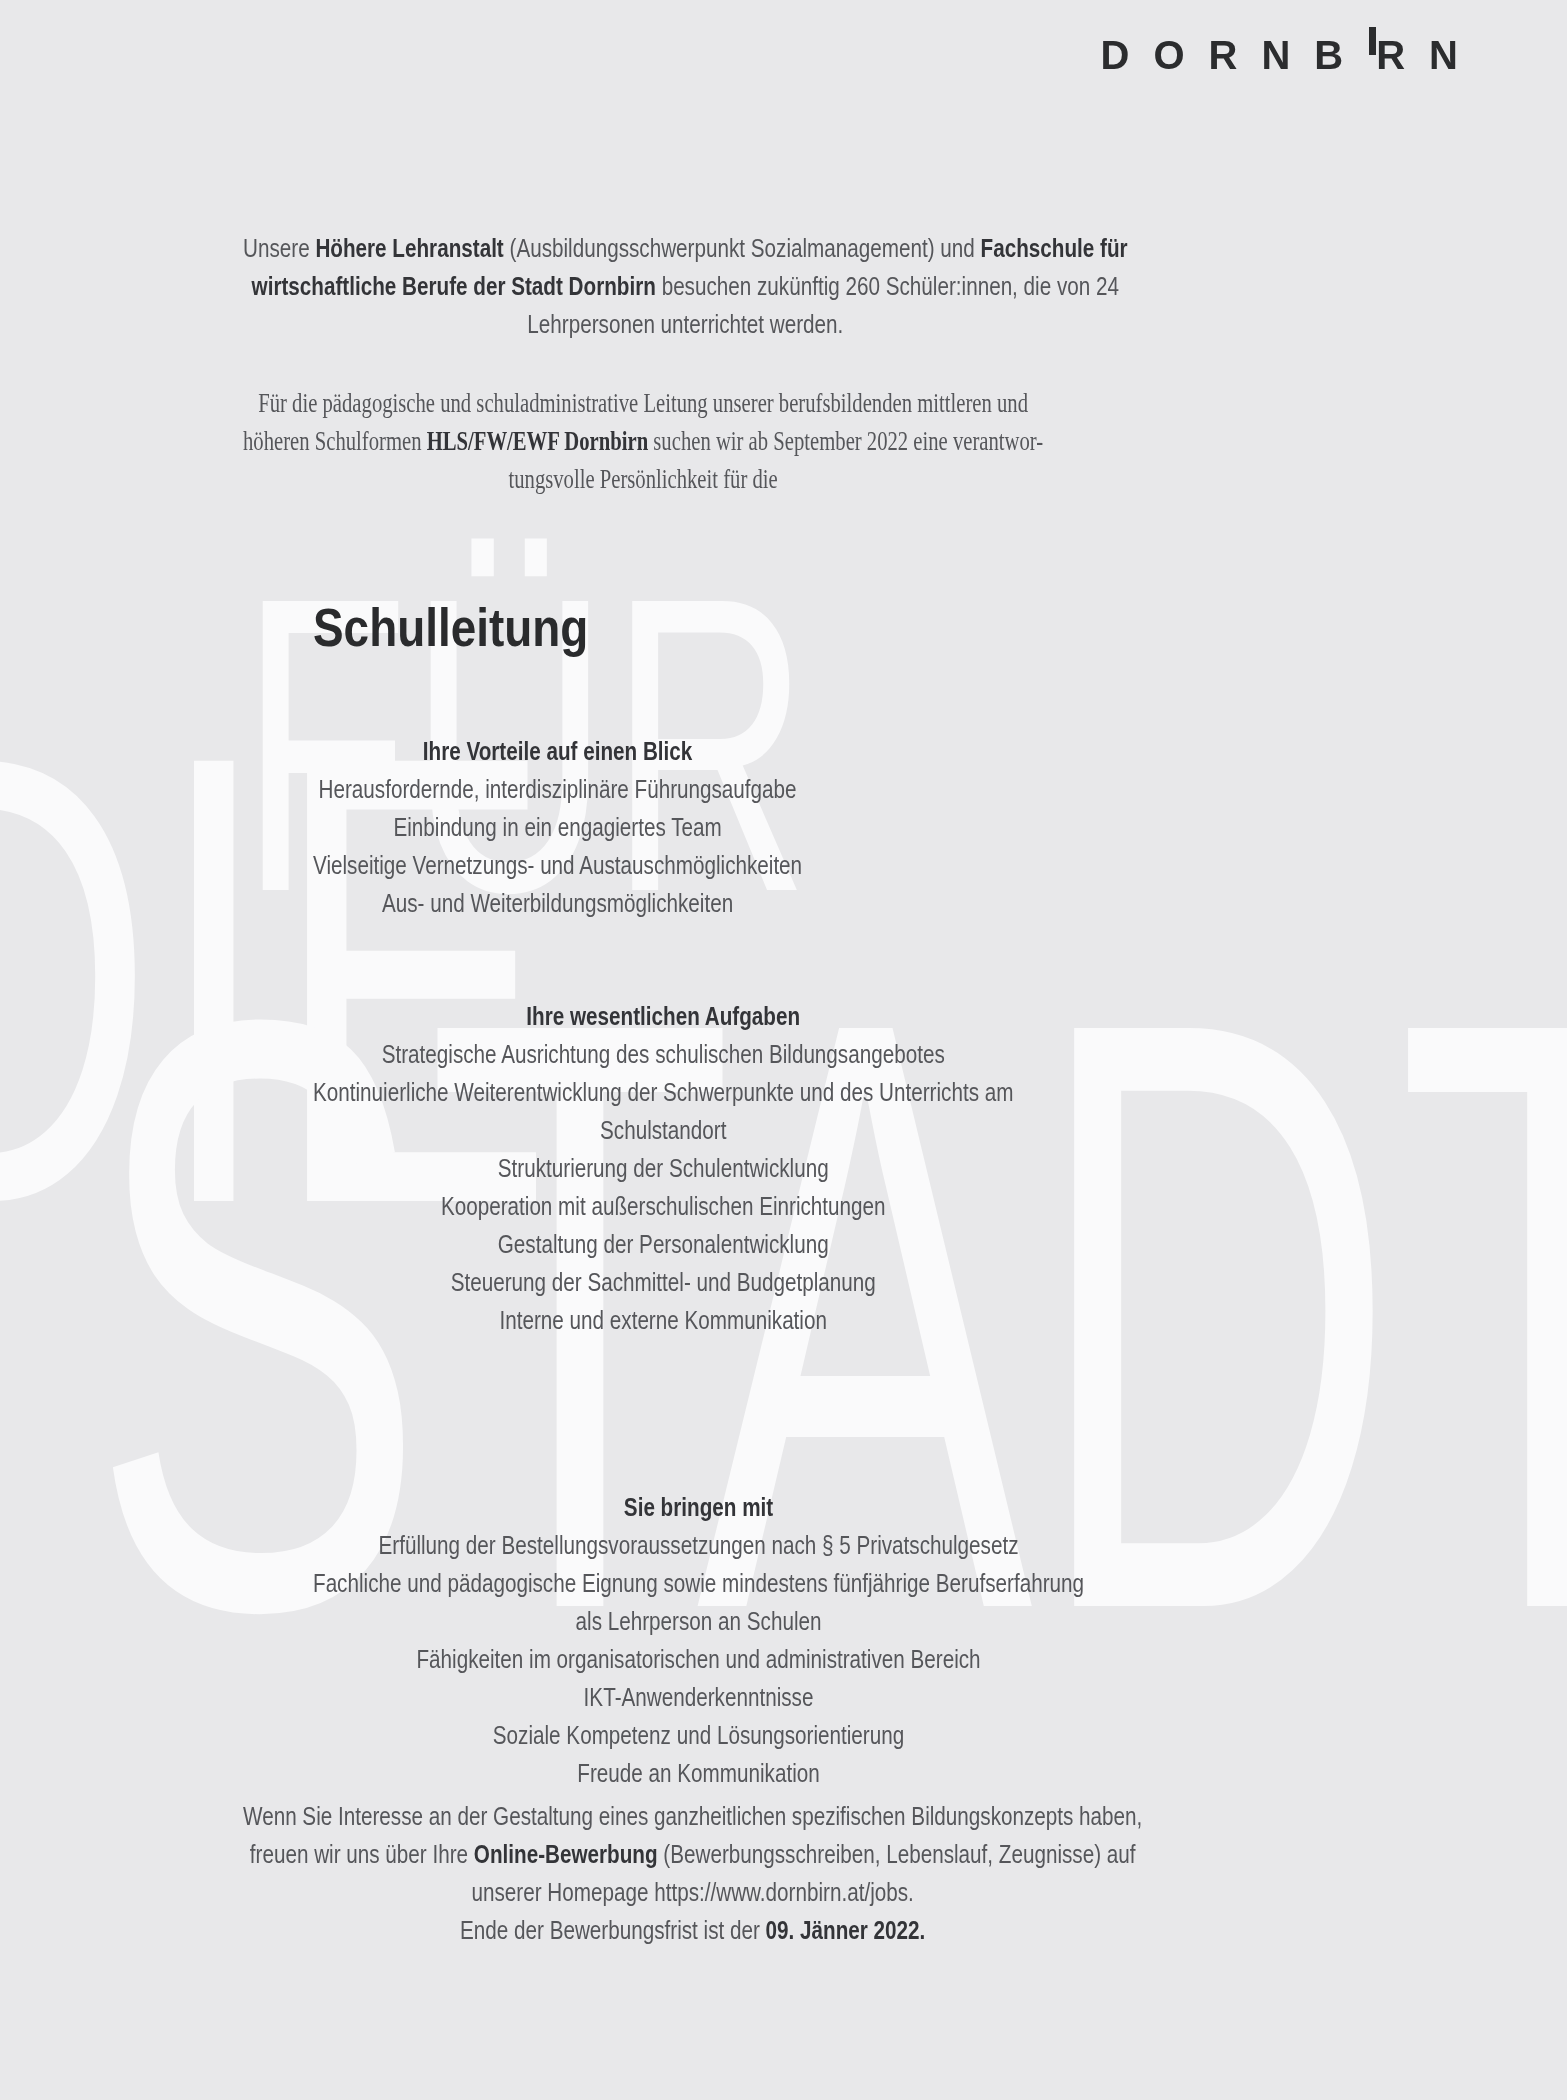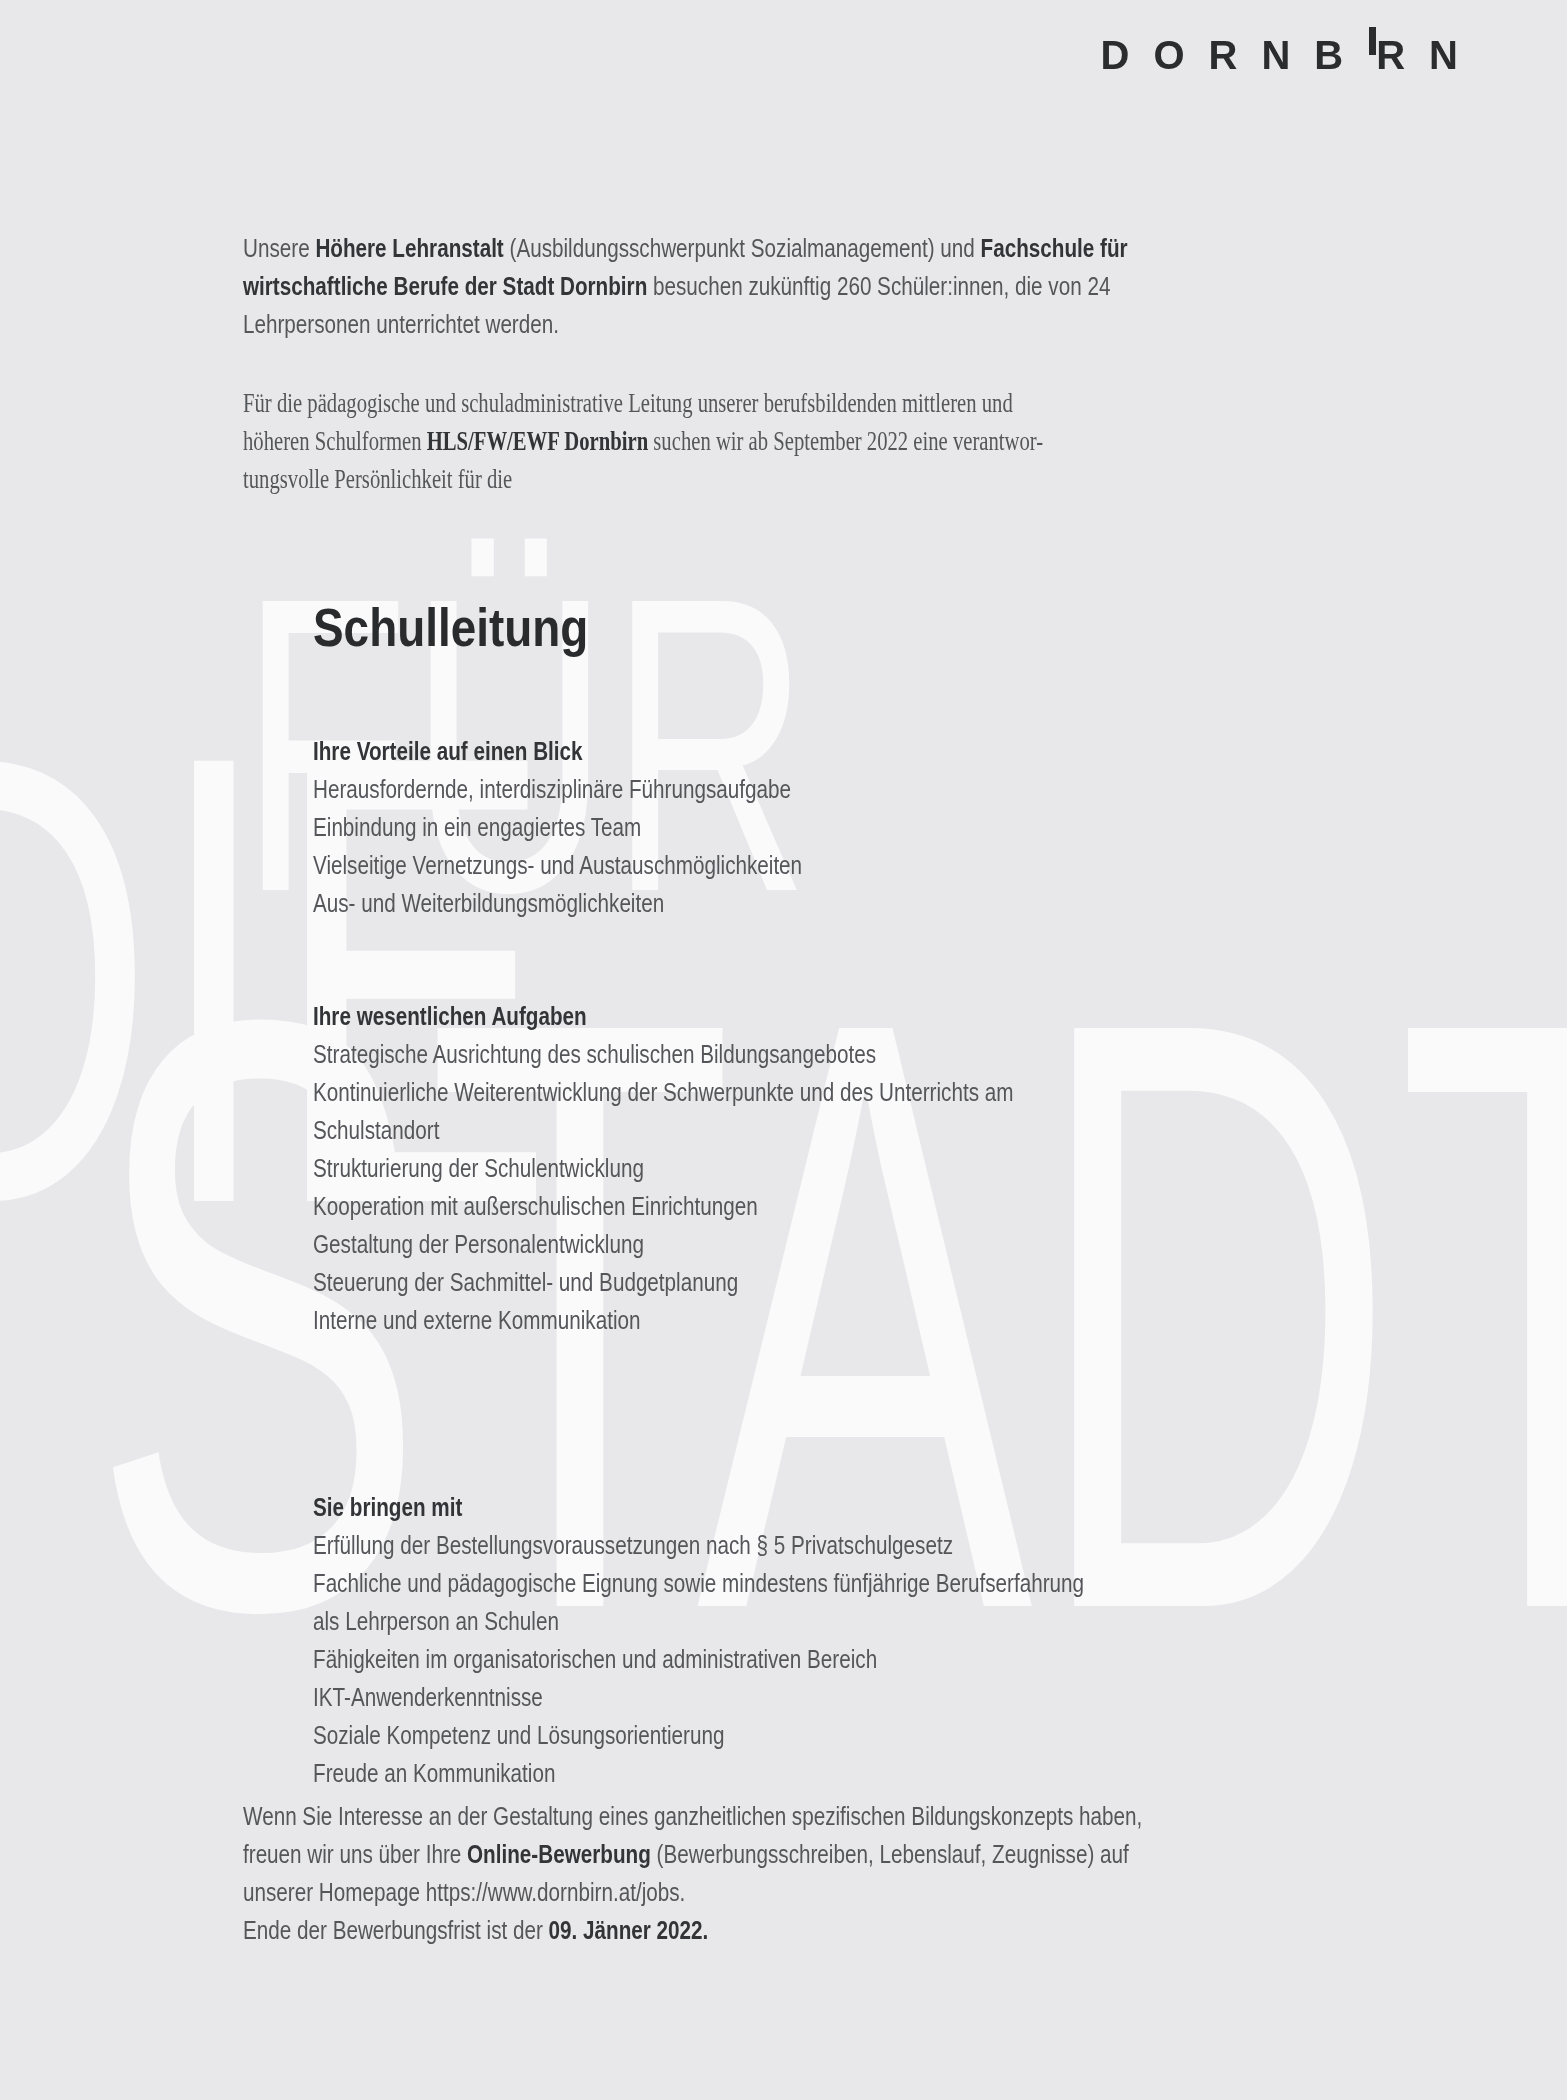--- a/index.html
+++ b/index.html
@@ -43,21 +43,21 @@
   .logo-i {
     display: inline-block;
     width: 7px;
     height: 28px;
     background: #2b2c2e;
     transform: translateY(-14px);
     margin-left: 2px;
   }
 
   
-  .block { position: absolute; z-index: 1; }
+  .block { position: absolute; z-index: 1; text-align: center; }
   .line {
     font-size: 26.5px;
     line-height: 38px;
     color: #55565a;
     white-space: nowrap;
     transform: scaleX(0.78);
     transform-origin: 0 50%;
   }
   .line .b, .sec-heading { font-weight: bold; color: #333438; }
 

